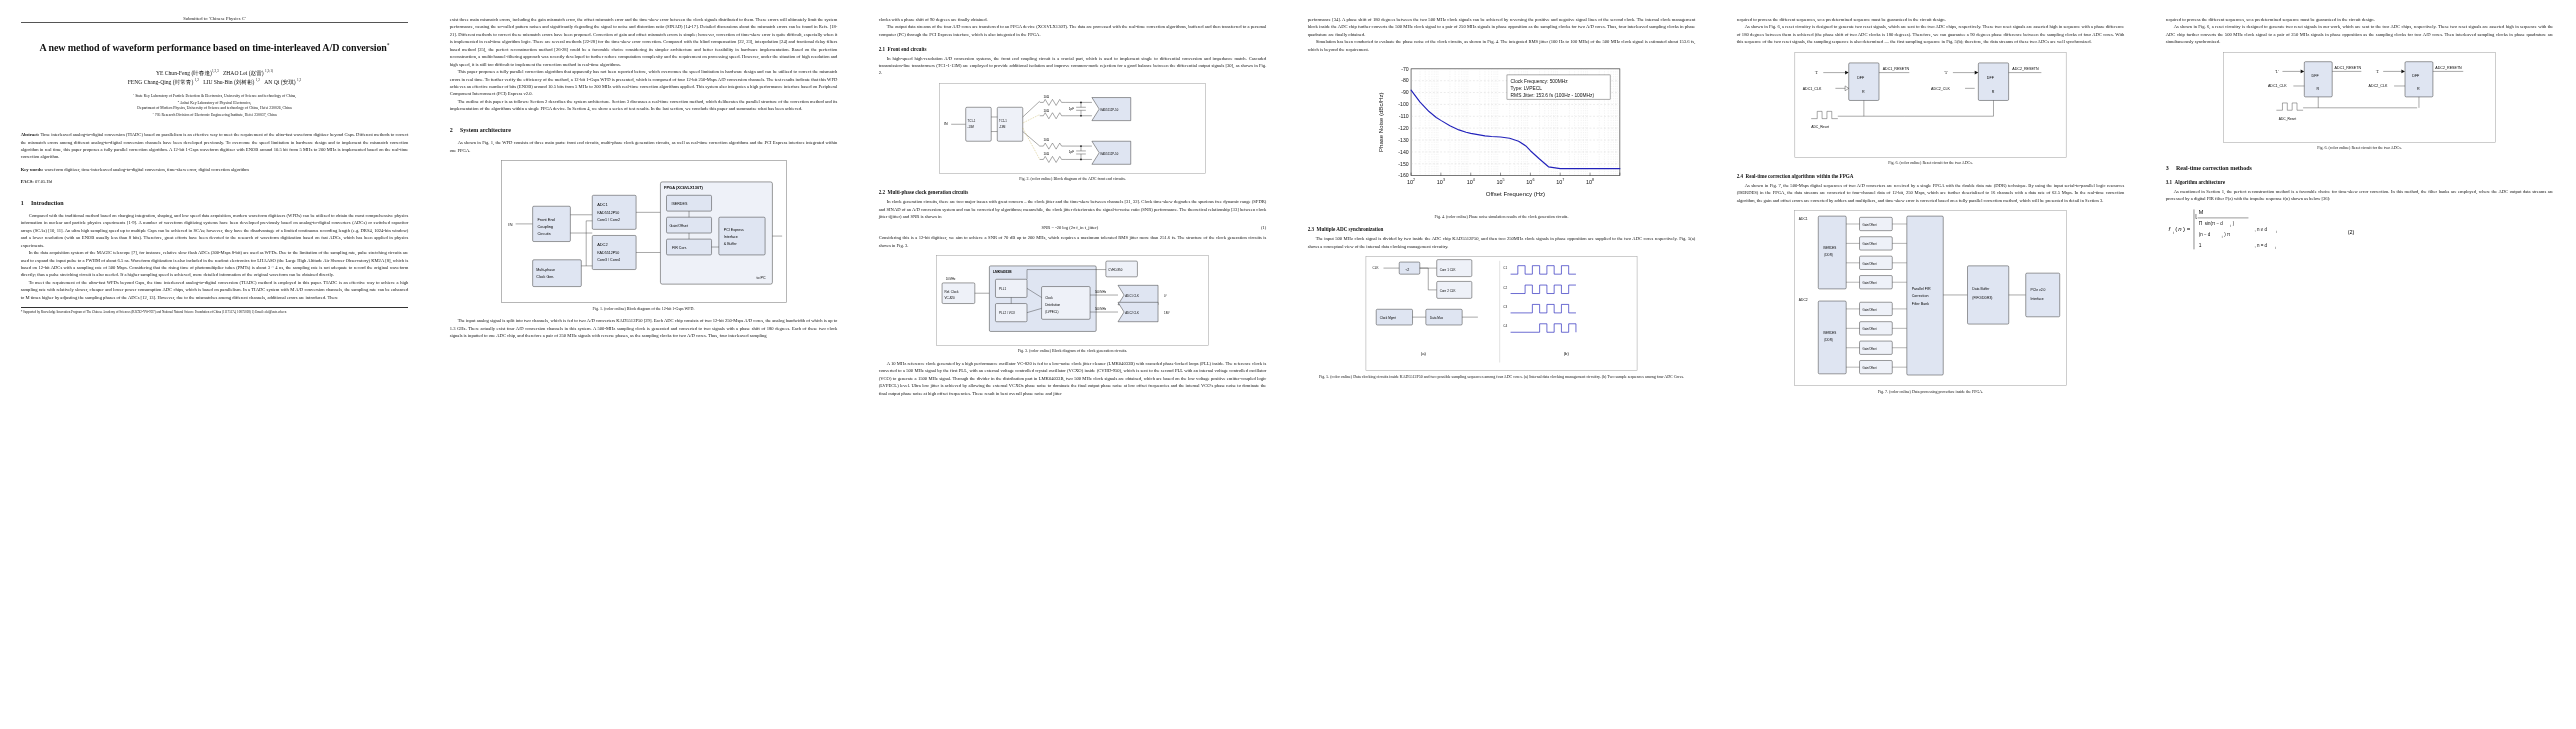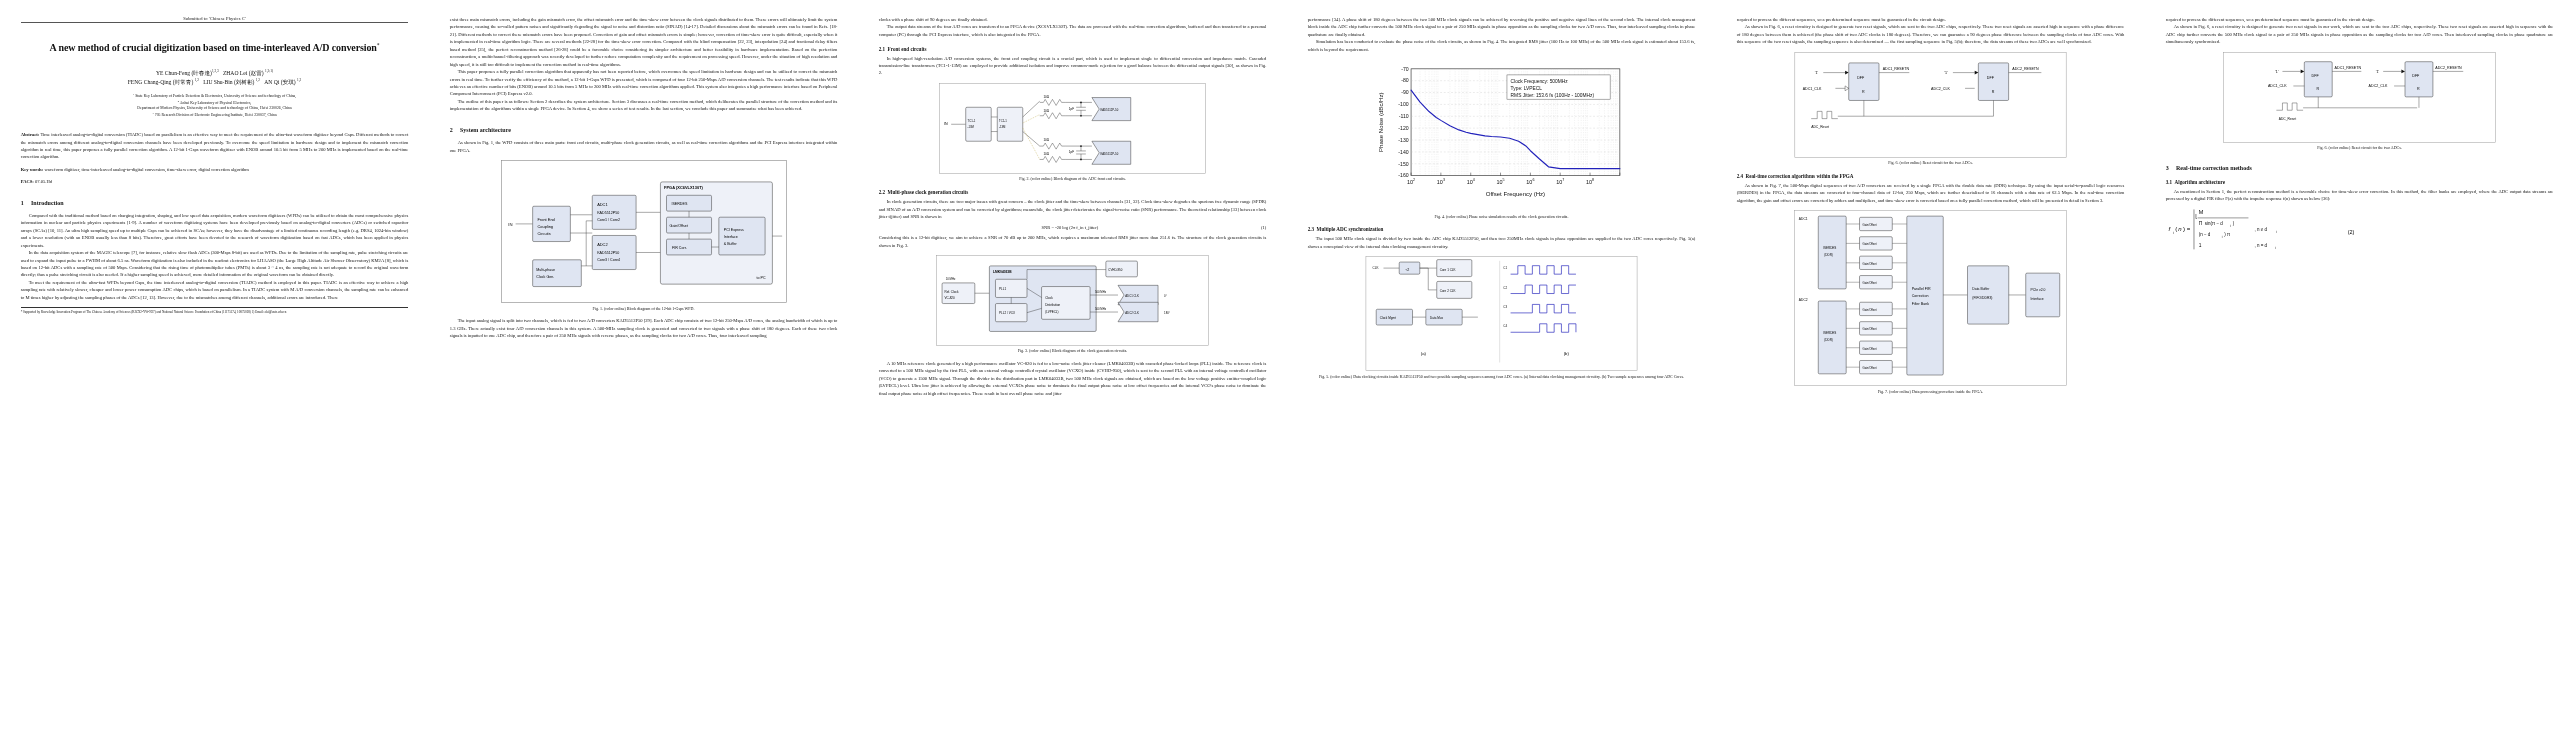--- a/index.html
+++ b/index.html
@@ -39,21 +39,21 @@
 </head>
 <body>
 
 <div class="sheet">
 
   <div class="page">
     <div class="pad">
       <div class="runhead">Submitted to 'Chinese Physics C'</div>
       <div class="rule"></div>
 
-      <h1 class="title"><span>A new method of crucial digitization based on time-interleaved A/D conversion</span><sup>*</sup></h1>
+      <h1 class="title"><span>A new method of waveform performance based on time-interleaved A/D conversion</span><sup>*</sup></h1>
 
       <div class="authors">
         <div><span>YE Chun-Feng (叶春逢)</span><sup>1,2,3</sup>&nbsp;&nbsp;&nbsp;<span>ZHAO Lei (赵雷)</span> <sup>1,2;1)</sup></div>
         <div><span>FENG Chang-Qing (封常青)</span> <sup>1,2</sup>&nbsp;&nbsp;&nbsp;<span>LIU Shu-Bin (刘树彬)</span> <sup>1,2</sup>&nbsp;&nbsp;&nbsp;<span>AN Qi (安琪)</span> <sup>1,2</sup></div>
       </div>
 
       <div class="affil">
         <div><sup>1</sup> <span>State Key Laboratory of Particle Detection &amp; Electronics, University of Science and technology of China,</span></div>
         <div><sup>2</sup> <span>Anhui Key Laboratory of Physical Electronics,</span></div>
         <div><span>Department of Modern Physics, University of Science and technology of China, Hefei 230026, China</span></div>

